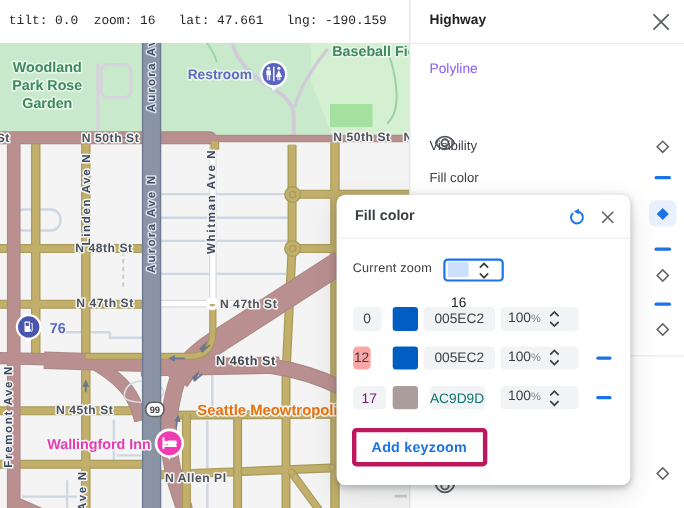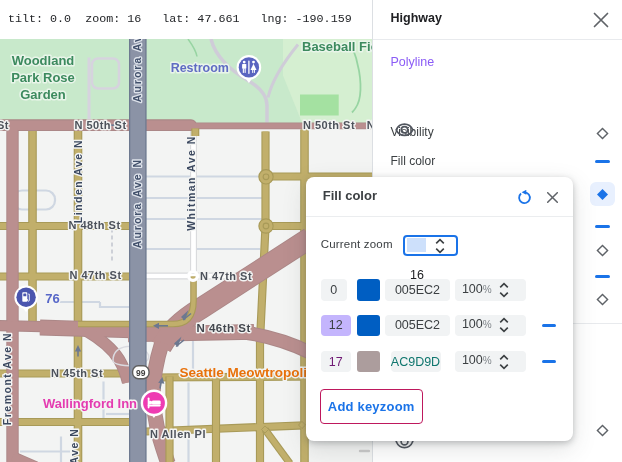--- a/index.html
+++ b/index.html
@@ -384,21 +384,21 @@
   <div class="abs" style="left:15.2px;top:102.4px;width:25.9px;height:21.7px;background:#f1f3f4;border-radius:4px;font-size:12.5px;color:#3c4043;display:flex;align-items:center;justify-content:center;">0</div>
   <div class="abs" style="left:51.5px;top:102.4px;width:22.7px;height:21.7px;background:#005EC2;border-radius:3px;"></div>
   <div class="abs" style="left:79.4px;top:102.4px;width:65.2px;height:21.7px;background:#f1f3f4;border-radius:4px;font-size:12.5px;color:#3c4043;display:flex;align-items:center;justify-content:center;">005EC2</div>
   <div class="abs" style="left:149.8px;top:102.4px;width:70.3px;height:21.7px;background:#f1f3f4;border-radius:4px;"></div>
   <div class="abs" style="left:156.4px;top:105px;font-size:12.5px;color:#3c4043;">100<span style="font-size:10px;color:#80868b;">%</span></div>
   <svg class="abs" style="left:193.8px;top:105.2px;" width="10" height="16" viewBox="0 0 10 16">
         <path d="M1.2,5.4 L5,1.6 L8.8,5.4" fill="none" stroke="#3c4043" stroke-width="1.6"></path>
         <path d="M1.2,10.6 L5,14.4 L8.8,10.6" fill="none" stroke="#3c4043" stroke-width="1.6"></path>
       </svg>
 
-  <div class="abs" style="left:15.2px;top:138px;width:30px;height:21.7px;background:#c4b5fd;border-radius:4px;font-size:12.5px;color:#3c4043;display:flex;align-items:center;justify-content:center;">12</div>
+  <div class="abs" style="left:15.2px;top:138px;width:16px;height:21.7px;background:#fca5a5;border-radius:4px;font-size:12.5px;color:#3c4043;display:flex;align-items:center;justify-content:center;">12</div>
   <div class="abs" style="left:51.5px;top:138px;width:22.7px;height:21.7px;background:#005EC2;border-radius:3px;"></div>
   <div class="abs" style="left:79.4px;top:138px;width:65.2px;height:21.7px;background:#f1f3f4;border-radius:4px;font-size:12.5px;color:#3c4043;display:flex;align-items:center;justify-content:center;">005EC2</div>
   <div class="abs" style="left:149.8px;top:138px;width:70.3px;height:21.7px;background:#f1f3f4;border-radius:4px;"></div>
   <div class="abs" style="left:156.4px;top:140.6px;font-size:12.5px;color:#3c4043;">100<span style="font-size:10px;color:#80868b;">%</span></div>
   <svg class="abs" style="left:193.8px;top:140.8px;" width="10" height="16" viewBox="0 0 10 16">
         <path d="M1.2,5.4 L5,1.6 L8.8,5.4" fill="none" stroke="#3c4043" stroke-width="1.6"></path>
         <path d="M1.2,10.6 L5,14.4 L8.8,10.6" fill="none" stroke="#3c4043" stroke-width="1.6"></path>
       </svg>
   <div class="abs" style="left:236.7px;top:147.2px;width:14px;height:3.2px;border-radius:1.6px;background:#1a73e8;"></div>
 
@@ -406,16 +406,16 @@
   <div class="abs" style="left:51.5px;top:174.2px;width:22.7px;height:21.7px;background:#AC9D9D;border-radius:3px;"></div>
   <div class="abs" style="left:85px;top:174.2px;width:50px;height:21.7px;background:#f1f3f4;border-radius:4px;font-size:12.5px;color:#0f766e;display:flex;align-items:center;justify-content:center;">AC9D9D</div>
   <div class="abs" style="left:149.8px;top:174.2px;width:70.3px;height:21.7px;background:#f1f3f4;border-radius:4px;"></div>
   <div class="abs" style="left:156.4px;top:176.8px;font-size:12.5px;color:#3c4043;">100<span style="font-size:10px;color:#80868b;">%</span></div>
   <svg class="abs" style="left:193.8px;top:177px;" width="10" height="16" viewBox="0 0 10 16">
         <path d="M1.2,5.4 L5,1.6 L8.8,5.4" fill="none" stroke="#3c4043" stroke-width="1.6"></path>
         <path d="M1.2,10.6 L5,14.4 L8.8,10.6" fill="none" stroke="#3c4043" stroke-width="1.6"></path>
       </svg>
   <div class="abs" style="left:236.7px;top:183.4px;width:14px;height:3.2px;border-radius:1.6px;background:#1a73e8;"></div>
 
-  <div class="abs" style="left:14.2px;top:212.5px;width:103px;height:35.2px;border:1px solid #be185d;border-radius:4px;box-sizing:border-box;display:flex;align-items:center;justify-content:center;font-size:13px;font-weight:bold;letter-spacing:0.2px;color:#1a73e8;">Add keyzoom</div>
+  <div class="abs" style="left:14.2px;top:212.5px;width:123px;height:35.2px;border:4px solid #be185d;border-radius:4px;box-sizing:border-box;display:flex;align-items:center;justify-content:center;font-size:13px;font-weight:bold;letter-spacing:0.2px;color:#1a73e8;">Add keyzoom</div>
 </div>
 
 </div>
 
 </body></html>

